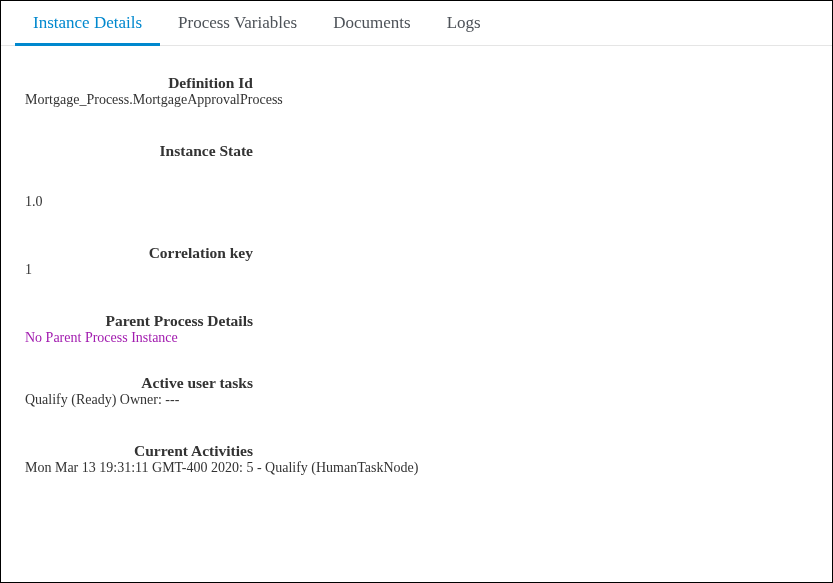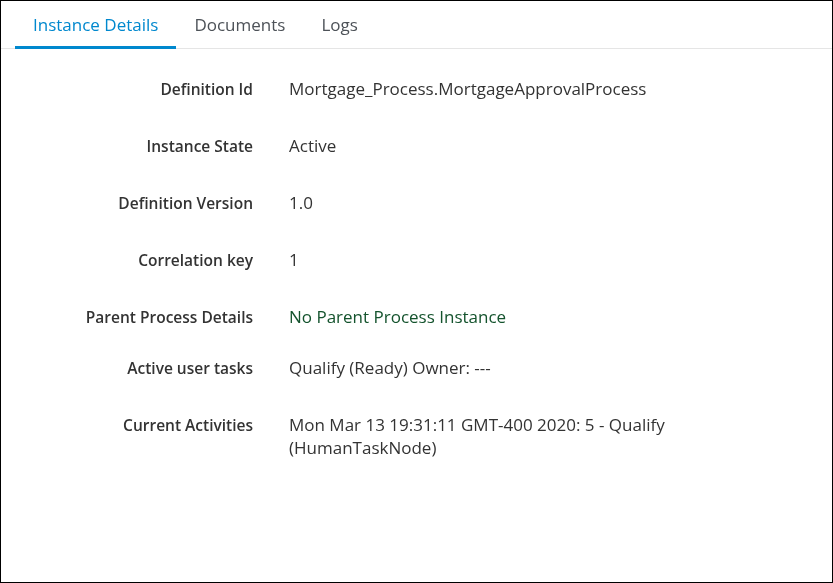--- a/index.html
+++ b/index.html
@@ -1,18 +1,19 @@
 <!DOCTYPE html>
 <html><head>
   <meta charset="utf-8">
   <style>
     * {
       box-sizing: border-box;
       margin: 0;
       padding: 0;
+      font-family: Liberation Serif, serif;
     }
     body {
       font-family: "Open Sans", "Helvetica Neue", Helvetica, Arial, sans-serif;
       font-size: 15px;
       color: #333;
       background: #fff;
       width: 833px;
       height: 583px;
     }
     .container {
@@ -38,66 +39,66 @@
       color: #0088ce;
       border-bottom: 3px solid #0088ce;
     }
     .details {
       padding: 28px 24px 0 24px;
     }
     .row {
       display: flex;
       align-items: baseline;
       margin-bottom: 34px;
+      flex-direction: column;
     }
     .row.tight {
       margin-bottom: 28px;
     }
     .label {
       width: 264px;
       text-align: right;
       font-weight: 600;
       color: #333;
       font-size: 15.5px;
       padding-right: 36px;
       flex-shrink: 0;
     }
     .value {
       color: #333;
-      font-size: 17px;
+      font-size: 14px;
       flex: 1;
     }
     .value.muted {
-      color: #14532d;
+      color: #a21caf;
     }
   </style>
 </head>
 <body>
 
 <div class="container">
   <div class="tabs">
     <div class="tab active">Instance Details</div>
+    <div class="tab">Process Variables</div>
     <div class="tab">Documents</div>
     <div class="tab">Logs</div>
   </div>
 
   <div class="details">
     <div class="row">
       <div class="label">Definition Id</div>
       <div class="value">Mortgage_Process.MortgageApprovalProcess</div>
     </div>
 
     <div class="row">
       <div class="label">Instance State</div>
-      <div class="value">Active</div>
     </div>
 
 
     <div class="row">
-      <div class="label">Definition Version</div>
       <div class="value">1.0</div>
     </div>
 
 
     <div class="row">
       <div class="label">Correlation key</div>
       <div class="value">1</div>
     </div>
 
     <div class="row tight">

